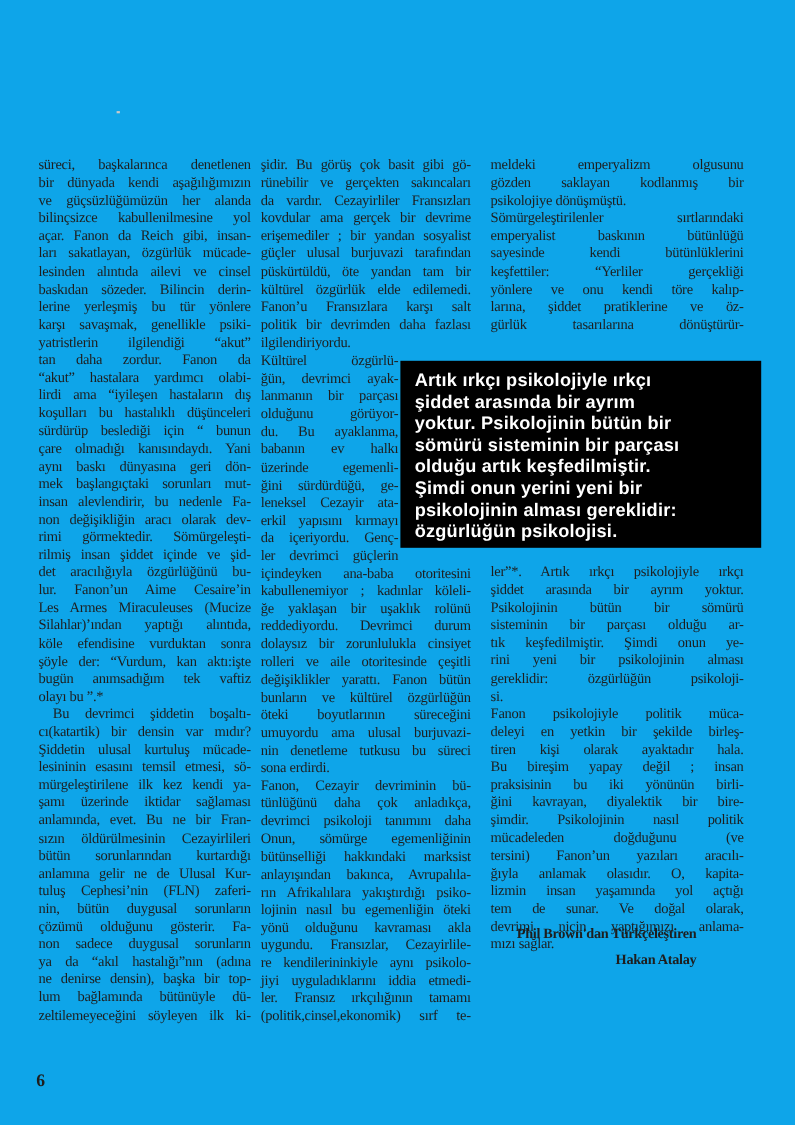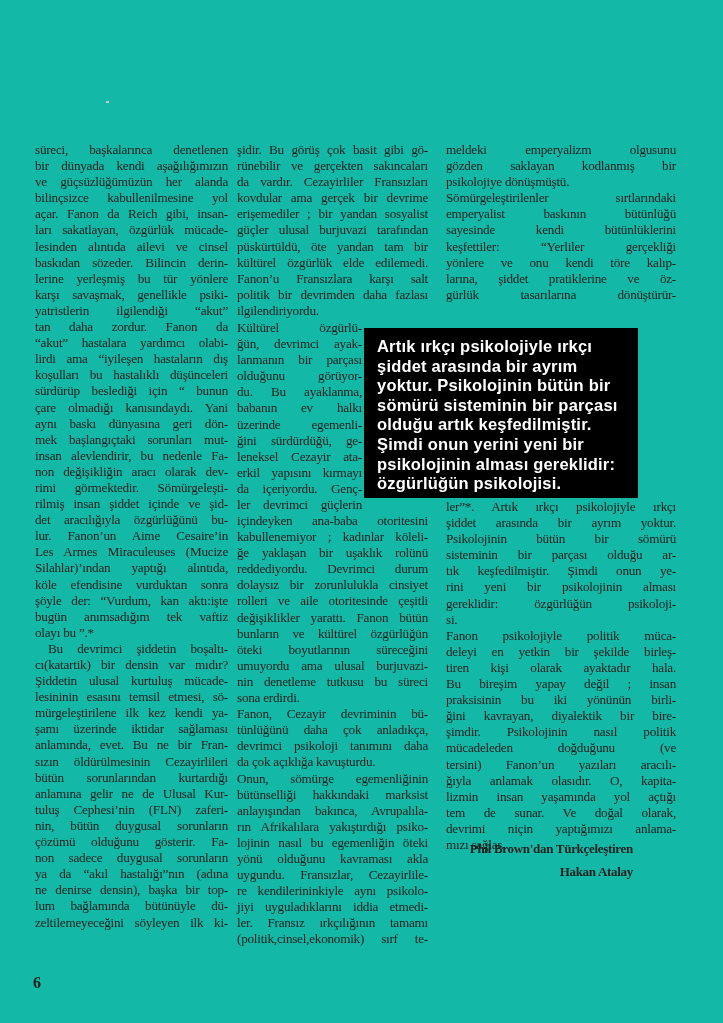--- a/index.html
+++ b/index.html
@@ -4,21 +4,21 @@
 <style>
   html, body {
     margin: 0;
     padding: 0;
     background: #fbfbf9;
   }
   .page {
     position: relative;
     width: 723px;
     height: 1023px;
-    background: #14b8a6;
+    background: #0ea5e9;
     overflow: hidden;
     font-family: "Liberation Serif", "DejaVu Serif", serif;
     color: #1e1e1e;
   }
   .col { position: absolute; }
   .line {
     line-height: 16.1px;
     height: 16.1px;
     white-space: nowrap;
     text-align: justify;
@@ -27,26 +27,26 @@
     letter-spacing: -0.25px;
   }
   .line.pend { text-align-last: left; }
   .line.ind  { text-indent: 13px; }
 
   .col1      { left: 35px;  top: 142px; width: 193px; }
   .col2top   { left: 237px; top: 142px; width: 191px; }
   .col2narrow{ left: 237px; top: 320px; width: 125px; }
   .col2rest  { left: 237px; top: 513px; width: 191px; }
   .col3top   { left: 446px; top: 142px; width: 230px; }
-  .col3rest  { left: 446px; top: 499px; width: 230px; }
+  .col3rest  { left: 446px; top: 512px; width: 230px; }
 
   .callout {
     position: absolute;
     left: 364px; top: 328px;
-    width: 274px; height: 170px;
+    width: 328px; height: 170px;
     box-sizing: border-box;
     padding: 9px 10px 0 13px;
     background: #000;
     color: #fff;
   }
   .callout .line {
     font-family: "Liberation Sans", "DejaVu Sans", sans-serif;
     font-weight: bold;
     font-size: 16.5px;
     line-height: 19.6px;
@@ -177,21 +177,20 @@
       <div class="line">rolleri ve aile otoritesinde çeşitli</div>
       <div class="line">değişiklikler yarattı. Fanon bütün</div>
       <div class="line">bunların ve kültürel özgürlüğün</div>
       <div class="line">öteki boyutlarının süreceğini</div>
       <div class="line">umuyordu ama ulusal burjuvazi-</div>
       <div class="line">nin denetleme tutkusu bu süreci</div>
       <div class="line pend">sona erdirdi.</div>
       <div class="line">Fanon, Cezayir devriminin bü-</div>
       <div class="line">tünlüğünü daha çok anladıkça,</div>
       <div class="line">devrimci psikoloji tanımını daha</div>
-      <div class="line pend">da çok açıklığa kavuşturdu.</div>
       <div class="line">Onun, sömürge egemenliğinin</div>
       <div class="line">bütünselliği hakkındaki marksist</div>
       <div class="line">anlayışından bakınca, Avrupalıla-</div>
       <div class="line">rın Afrikalılara yakıştırdığı psiko-</div>
       <div class="line">lojinin nasıl bu egemenliğin öteki</div>
       <div class="line">yönü olduğunu kavraması akla</div>
       <div class="line">uygundu. Fransızlar, Cezayirlile-</div>
       <div class="line">re kendilerininkiyle aynı psikolo-</div>
       <div class="line">jiyi uyguladıklarını iddia etmedi-</div>
       <div class="line">ler. Fransız ırkçılığının tamamı</div>

